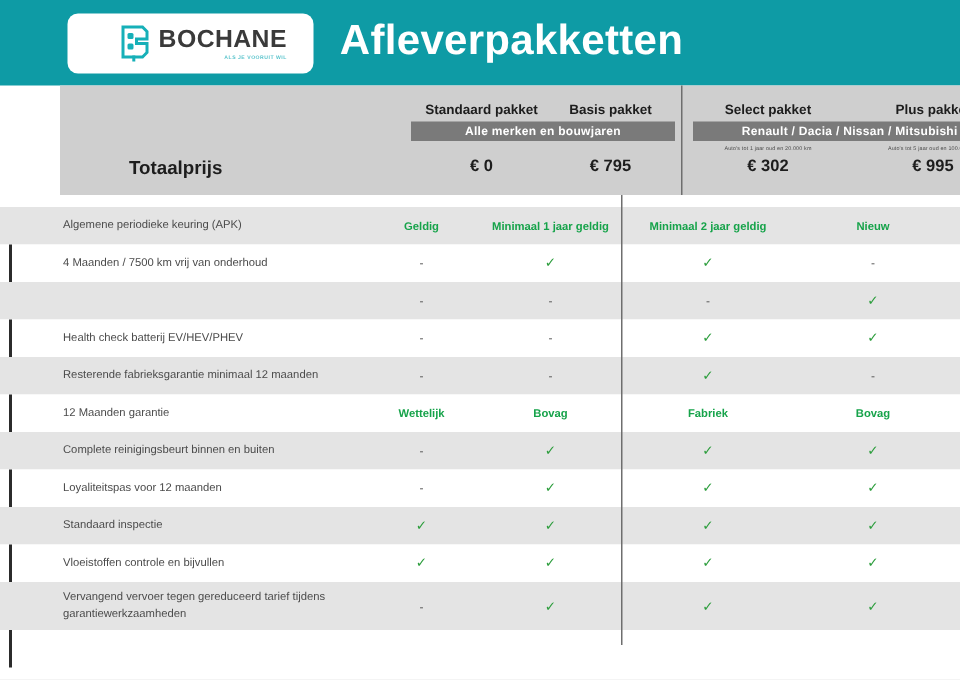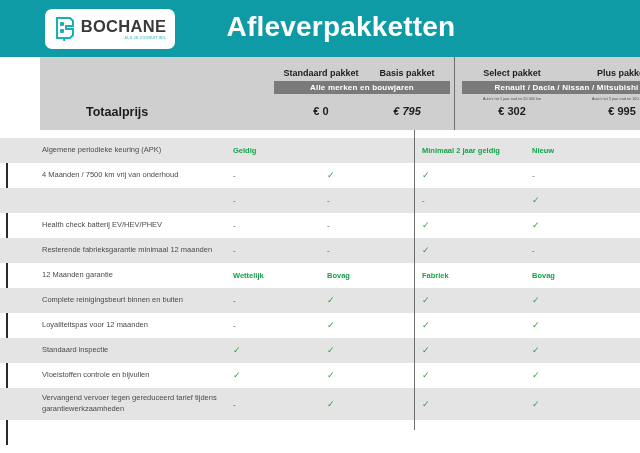--- a/index.html
+++ b/index.html
@@ -11,23 +11,23 @@
     overflow:hidden;
   }
   .page{position:relative;width:640px;height:453px;background:#fff;}
 
   
   .banner{
     position:absolute;left:0;top:0;width:640px;height:57px;
     background:#0e9ba5;
   }
   .logo-card{
-    position:absolute;left:45px;top:9px;width:130px;height:40px;
+    position:absolute;left:45px;top:9px;width:148px;height:40px;
     background:#ffffff;border-radius:7px;
-    display:flex;align-items:center;justify-content:center;
+    display:flex;align-items:center;justify-content:center;padding-left:16px;
   }
   .logo-inner{display:flex;align-items:center;gap:5px;}
   .logo-mark{width:22px;height:26px;position:relative;flex:0 0 auto;}
   .logo-text-wrap{display:flex;flex-direction:column;align-items:flex-end;line-height:1;}
   .logo-word{
     font-size:16.5px;font-weight:bold;color:#3a3a3a;letter-spacing:.3px;
     font-family:"Liberation Sans", sans-serif;
   }
   .logo-tag{
     font-size:3.4px;color:#5bc4cc;letter-spacing:.35px;margin-top:2.5px;
@@ -73,21 +73,21 @@
   .sn-plus{left:532px;width:100px;}
 
   .totaal-label{
     position:absolute;left:46px;top:48px;font-size:12.5px;font-weight:bold;color:#1d1d1d;
   }
   .price{
     position:absolute;top:48px;font-size:11px;font-weight:bold;color:#1d1d1d;
     text-align:center;
   }
   .pr-standaard{left:233px;width:96px;}
-  .pr-basis{left:327px;width:80px;font-style:italic;}
+  .pr-basis{left:327px;width:80px;}
   .pr-select{left:422px;width:100px;}
   .pr-plus{left:532px;width:100px;}
 
   
   .tablewrap{
     position:absolute;left:0;top:130px;width:640px;height:300px;
   }
   .spacer-row{height:8px;background:#ffffff;position:relative;}
   .row{
     position:relative;height:25px;box-sizing:border-box;
@@ -96,21 +96,21 @@
   .row.plain{background:#ffffff;}
   .row.tall{height:32px;}
   .row-label{
     position:absolute;left:42px;top:0;height:100%;
     display:flex;align-items:center;
     font-size:7.5px;color:#4b4b4b;line-height:1.45;
     width:190px;
   }
   .cell{
     position:absolute;top:0;height:100%;
-    display:flex;align-items:center;justify-content:flex-start;
+    display:flex;align-items:center;justify-content:center;
     font-size:7.5px;font-weight:bold;
   }
   .c-standaard{left:233px;width:96px;}
   .c-basis{left:327px;width:80px;}
   .c-select{left:422px;width:100px;}
   .c-plus{left:532px;width:100px;}
   .cell .txt{color:#16a34a;font-size:7.5px;font-weight:bold;}
   .cell .dash{color:#555;font-size:8px;font-weight:normal;}
   .cell .chk{
     color:#2e9e3e;font-size:9px;font-weight:normal;line-height:1;
@@ -175,20 +175,23 @@
 
   <div class="tablewrap">
     <div class="vdiv"></div>
     <div class="spacer-row"></div>
     <div id="rows-host">
         <div class="row alt">
           <div class="row-label">Algemene periodieke keuring (APK)</div>
           <div class="cell c-standaard">
             <span class="txt">Geldig</span>
           </div>
+          <div class="cell c-basis">
+            <span class="txt">Minimaal 1 jaar geldig</span>
+          </div>
           <div class="cell c-select">
             <span class="txt">Minimaal 2 jaar geldig</span>
           </div>
           <div class="cell c-plus">
             <span class="txt">Nieuw</span>
           </div>
         </div>
         <div class="row plain">
           <div class="leftedge"></div>
           <div class="row-label">4 Maanden / 7500 km vrij van onderhoud</div>

